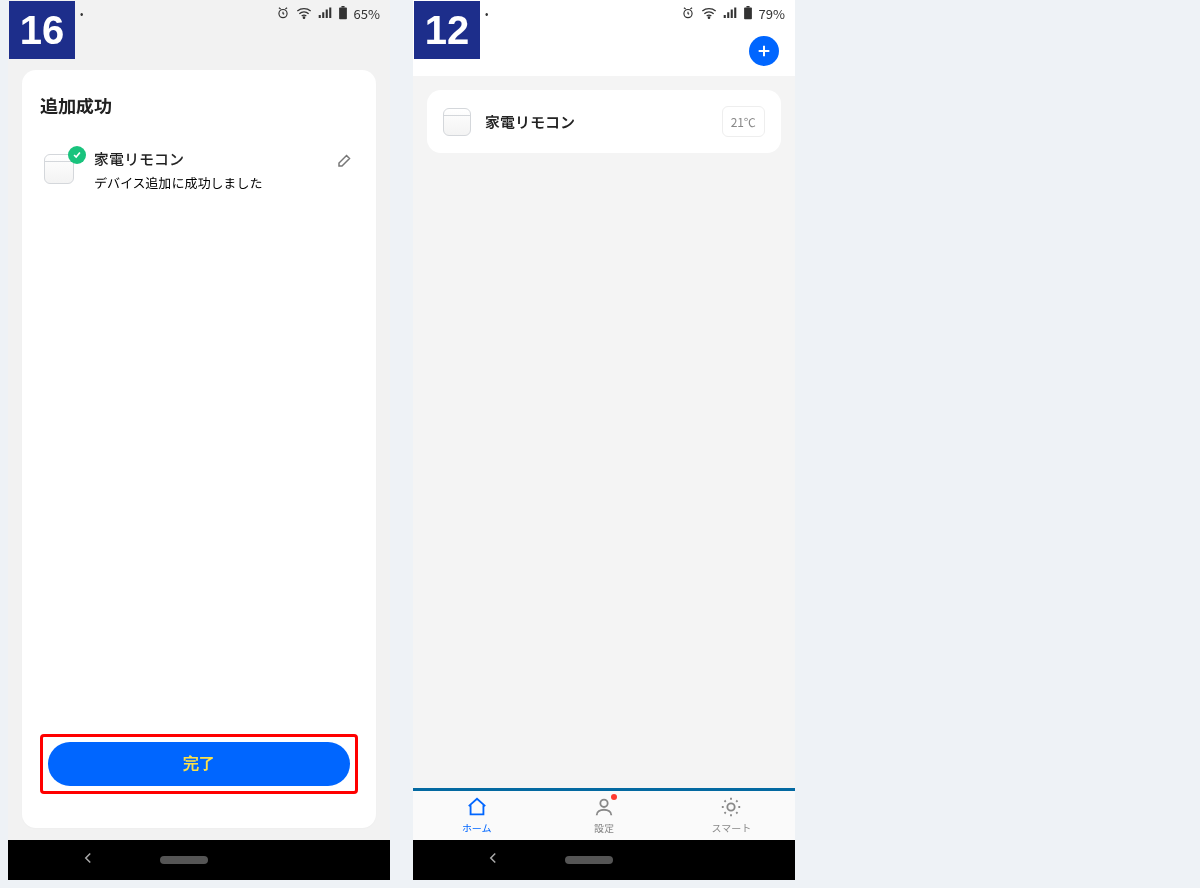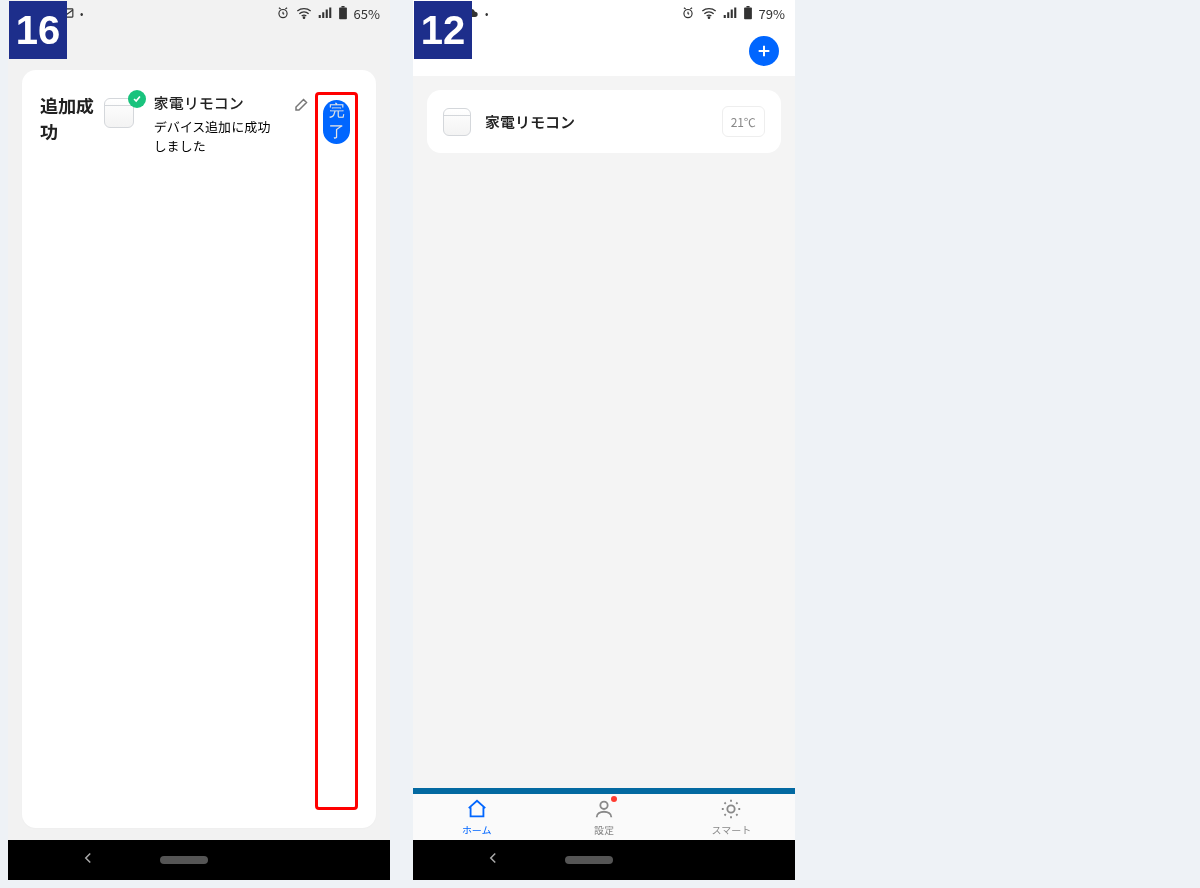--- a/index.html
+++ b/index.html
@@ -40,21 +40,21 @@
     font-size: 13px;
     color: #333;
   }
   .sb-left, .sb-right { display: flex; align-items: center; gap: 6px; }
   .sb-ico { display: inline-flex; }
 
   
   .step-badge {
     position: absolute;
     top: 1px; left: 1px;
-    width: 58px; height: 58px;
+    width: 66px; height: 58px;
     background: #1d2e8b;
     color: #fff;
     font-size: 40px;
     font-weight: 700;
     display: flex;
     align-items: center;
     justify-content: center;
     z-index: 10;
     font-family: Arial, sans-serif;
   }
@@ -63,24 +63,24 @@
   .left-header {
     height: 34px;
     display: flex;
     align-items: center;
     padding-left: 14px;
   }
   .card {
     background: #fff;
     border-radius: 14px;
     margin: 10px 14px 12px 14px;
-    padding: 22px 18px 18px 18px;
+    padding: 22px 18px 34px 18px;
     flex: 1;
     display: flex;
-    flex-direction: row;
+    flex-direction: column;
     box-shadow: 0 1px 2px rgba(0,0,0,0.02);
   }
   .card-title {
     font-size: 18px;
     font-weight: 700;
     color: #222;
     margin-bottom: 30px;
   }
   .device-row {
     display: flex;
@@ -119,27 +119,28 @@
   .done-wrap {
     border: 3px solid #ff0000;
     padding: 5px;
     border-radius: 4px;
   }
   .done-btn {
     width: 100%;
     height: 44px;
     border-radius: 22px;
     background: #0066ff;
-    color: #e5e5e5;
+    color: #fde047;
     font-size: 16px;
     border: none;
     display: flex;
     align-items: center;
     justify-content: center;
     cursor: pointer;
+    font-weight: bold;
   }
 
   
   .right-top {
     background: #fff;
     height: 50px;
     display: flex;
     align-items: center;
     justify-content: flex-end;
     padding: 0 16px;
@@ -180,21 +181,21 @@
     font-size: 12px;
     color: #888;
     background:#fff;
   }
 
   .bottom-tabs {
     position: absolute;
     left: 0; right: 0; bottom: 0;
     height: 52px;
     background: #fafafa;
-    border-top: 6px solid #0369a1;
+    border-top: 3px solid #0369a1;
     display: flex;
   }
   .tab {
     flex: 1;
     display: flex;
     flex-direction: column;
     align-items: center;
     justify-content: center;
     gap: 2px;
     font-size: 10px;

